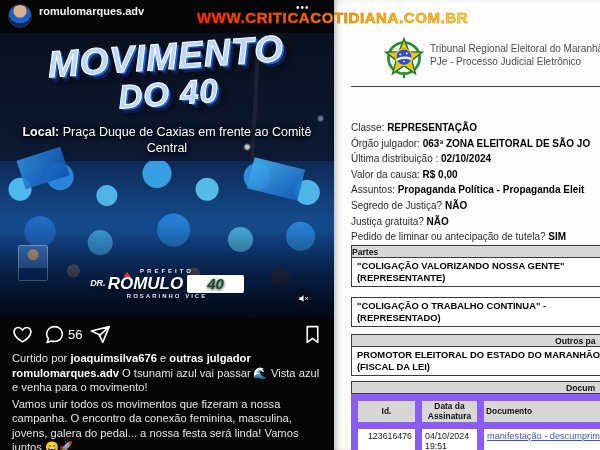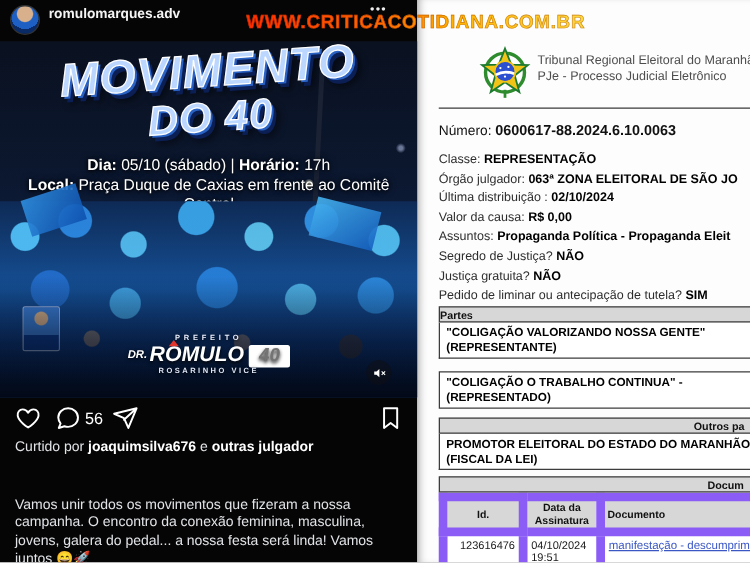--- a/index.html
+++ b/index.html
@@ -65,22 +65,22 @@
   .placard .ph { height:22px; background:radial-gradient(circle at 50% 40%, #d9b48e 0 5px, #3a7fd8 6px); }
   .placard .pt { height:14px; background:#0c3d92; }
   .logo { position:absolute; left:0; top:235px; width:100%; text-align:center; color:#fff;
           text-shadow:0 1px 3px rgba(0,0,0,.9); }
   .logo .pref { font-size:6px; letter-spacing:3px; font-weight:bold; color:#e8eefb; }
   .logo .main { font-size:17px; font-weight:bold; font-style:italic; line-height:18px; }
   .logo .main .dr { font-size:9px; vertical-align:3px; margin-right:2px; }
   .logo .main .oacc { position:relative; display:inline-block; }
   .logo .main .oacc::before { content:""; position:absolute; left:3px; top:-3px;
         border-left:4px solid transparent; border-right:4px solid transparent; border-bottom:5px solid #e3342b; }
-  .logo .num { display:inline-block; background:#fff; color:#737373; border-radius:2px;
-               padding:0 8px; margin-left:4px; font-style:italic; font-weight:bold; font-size:15px; }
+  .logo .num { display:inline-block; background:#fff; color:#14532d; border-radius:2px;
+               padding:0 20px; margin-left:4px; font-style:italic; font-weight:bold; font-size:15px; }
   .logo .vice { font-size:6px; letter-spacing:2px; font-weight:bold; color:#dfe7f5; }
   .mute-btn { position:absolute; left:293px; top:255px; width:20px; height:20px; border-radius:50%;
               background:rgba(15,15,20,.55); display:flex; align-items:center; justify-content:center; }
   .mute-btn svg { width:11px; height:11px; stroke:#fff; fill:#fff; }
 
   
   .actions { position:absolute; left:0; top:322px; width:334px; height:26px; }
   .icon-btn { position:absolute; top:2px; }
   .icon-btn svg { width:21px; height:21px; fill:none; stroke:#fff; stroke-width:1.8; stroke-linejoin:round; stroke-linecap:round; }
   .i-heart { left:12px; } .i-comment { left:44px; } .i-share { left:90px; } .i-save { left:302px; }
@@ -146,21 +146,20 @@
     <div class="photo">
       <div class="sky-lights"></div>
       <div class="pole"></div>
 
       <div class="poster-title">
         <span class="t1">MOVIMENTO</span>
         <span class="t2">DO 40</span>
       </div>
 
       <div class="poster-details">
-        <div><b>Dia:</b><span> 05/10 (sábado)</span><span>  |  </span><b>Horário:</b><span> 17h</span></div>
         <div><b>Local:</b><span> Praça Duque de Caxias em frente ao Comitê Central</span></div>
       </div>
 
       <div class="crowd"></div>
       <div class="flag f1"></div>
       <div class="flag f2"></div>
       <div class="placard">
         <div class="ph"></div>
         <div class="pt"></div>
       </div>
@@ -199,20 +198,21 @@
       </span>
       <span class="icon-btn i-save">
         <svg viewBox="0 0 24 24">
           <path d="M6 3h12v18l-6-4.5L6 21V3z"></path>
         </svg>
       </span>
     </div>
 
     <div class="ig-text liked-line"><span>Curtido por </span><b>joaquimsilva676</b><span> e </span><b>outras julgador</b></div>
 
+    <div class="ig-text caption-line"><b>romulomarques.adv</b><span> O tsunami azul vai passar 🌊 Vista azul e venha para o movimento!</span></div>
 
     <div class="ig-text para-line">Vamos unir todos os movimentos que fizeram a nossa campanha. O encontro da conexão feminina, masculina, jovens, galera do pedal... a nossa festa será linda! Vamos juntos 😄🚀</div>
   </div>
 
   <div class="watermark">WWW.CRITICACOTIDIANA.COM.BR</div>
 
   <div class="doc">
     <div class="doc-inner">
 
       <svg class="coat" viewBox="0 0 48 48">
@@ -225,21 +225,20 @@
         <circle cx="24" cy="26.5" r="1" fill="#fff"></circle>
         <rect x="22.8" y="38" width="2.4" height="7" fill="#2e8b2e"></rect>
       </svg>
 
       <div class="court-title">
         <div>Tribunal Regional Eleitoral do Maranhão</div>
         <div>PJe - Processo Judicial Eletrônico</div>
       </div>
       <div class="doc-rule"></div>
 
-      <div class="numero"><span>Número: </span><b>0600617-88.2024.6.10.0063</b></div>
 
       <div class="fields">
         <div class="frow"><span>Classe: </span><b>REPRESENTAÇÃO</b></div>
         <div class="frow"><span>Órgão julgador: </span><b>063ª ZONA ELEITORAL DE SÃO JO</b></div>
         <div class="frow"><span>Última distribuição : </span><b>02/10/2024</b></div>
         <div class="frow"><span>Valor da causa: </span><b>R$ 0,00</b></div>
         <div class="frow"><span>Assuntos: </span><b>Propaganda Política - Propaganda Eleit</b></div>
         <div class="frow"><span>Segredo de Justiça? </span><b>NÃO</b></div>
         <div class="frow"><span>Justiça gratuita? </span><b>NÃO</b></div>
         <div class="frow"><span>Pedido de liminar ou antecipação de tutela? </span><b>SIM</b></div>

